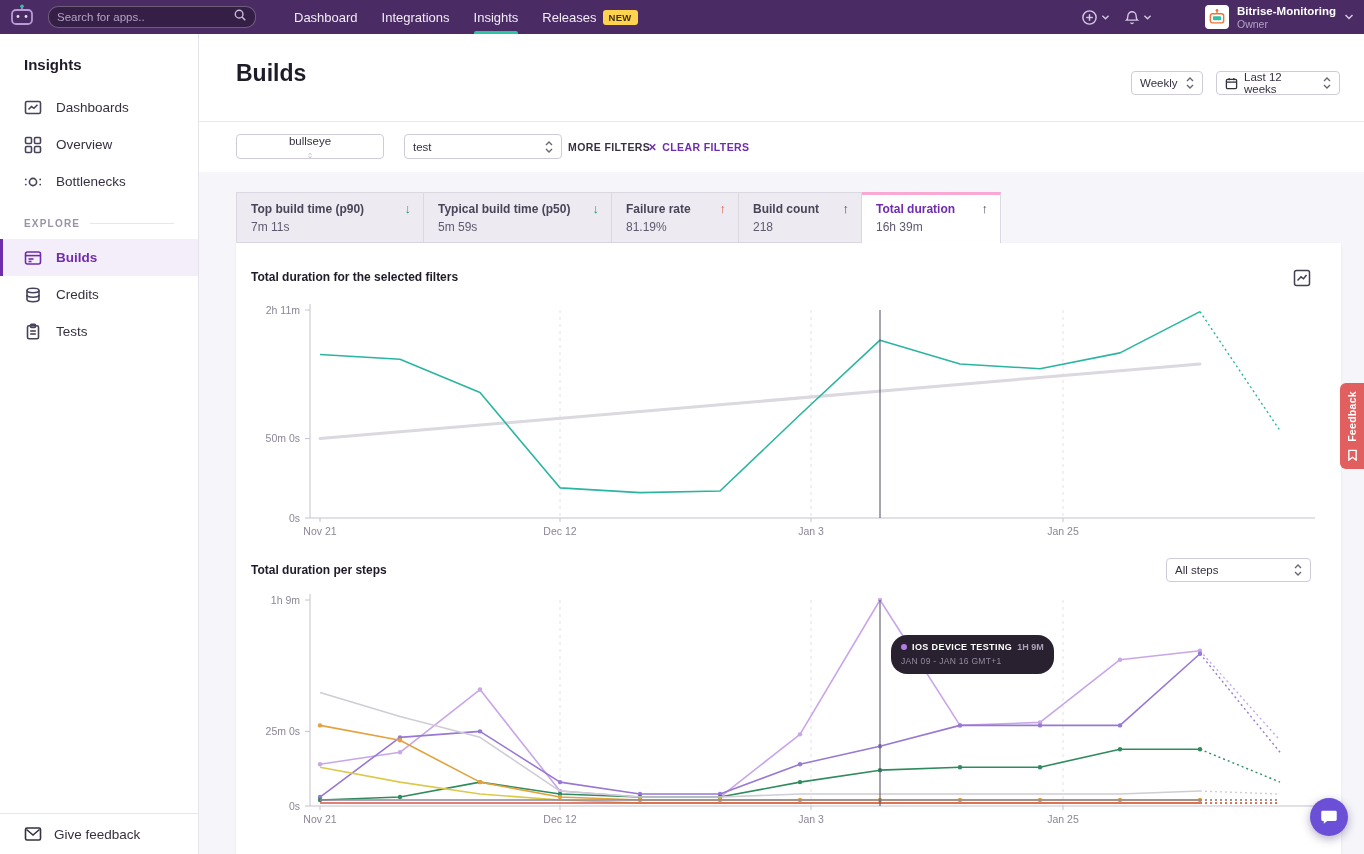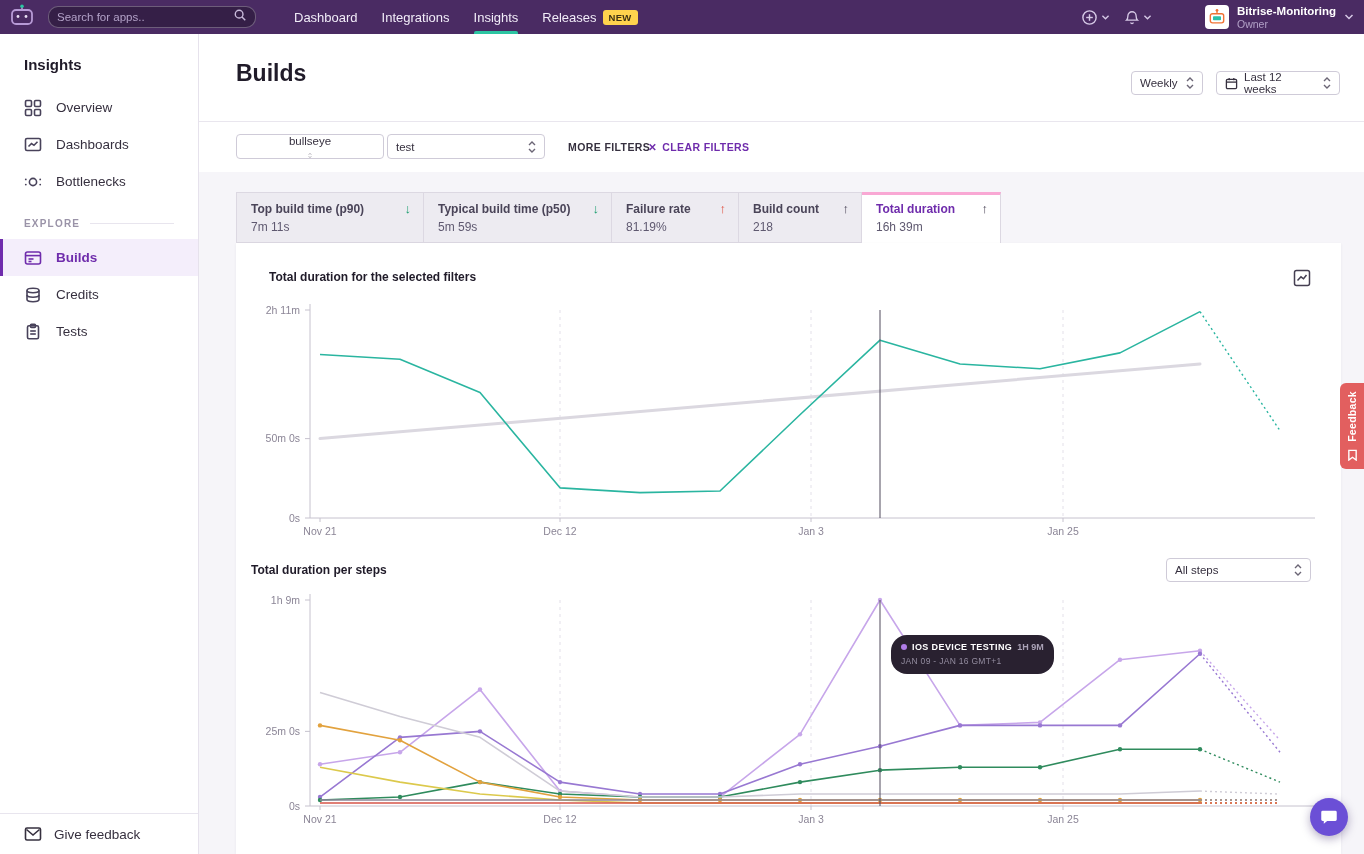--- a/index.html
+++ b/index.html
@@ -36,41 +36,41 @@
 
   
   .main { position:absolute; left:199px; top:34px; width:1165px; height:820px; background:#fff; }
   .page-title { position:absolute; left:37px; top:26px; font-size:23px; font-weight:bold; color:#201b29; }
   .select { display:flex; align-items:center; gap:6px; border:1px solid #cfcbd8; border-radius:4px; background:#fff; font-size:11.5px; color:#36303f; padding:0 8px; cursor:pointer; }
   .select .grow { flex:1; }
   .hdr-divider { position:absolute; left:0; top:87px; width:1165px; height:1px; background:#e9e6ee; }
   .sel-weekly { position:absolute; left:932px; top:37px; width:72px; height:24px; }
   .sel-range { position:absolute; left:1017px; top:37px; width:124px; height:24px; }
   .sel-app { position:absolute; left:37px; top:100px; width:148px; height:25px;flex-direction:column; }
-  .sel-workflow { position:absolute; left:188px; top:100px; width:158px; height:25px; }
+  .sel-workflow { position:absolute; left:205px; top:100px; width:158px; height:25px; }
   .more-filters { position:absolute; left:369px; top:107px; font-size:10.5px; font-weight:bold; letter-spacing:.4px; color:#36303f; cursor:pointer; }
   .clear-filters { position:absolute; left:449px; top:107px; font-size:10.5px; font-weight:bold; letter-spacing:.4px; color:#6f2cac; cursor:pointer; display:flex; gap:5px; align-items:center; }
   .gray-region { position:absolute; left:0; top:138px; width:1165px; height:682px; background:#f6f5f9; }
 
   
   .tabs { position:absolute; left:37px; top:158px; display:flex; }
   .tab { background:#edebf1; border:1px solid #dcd8e2; border-left:none; height:51px; padding:8px 12px 0 14px; cursor:pointer; }
   .tab:first-child { border-left:1px solid #dcd8e2; }
   .tab .trow { display:flex; align-items:center; }
   .tab .tlabel { font-size:12px; font-weight:bold; color:#4a4458; }
   .tab .tarrow { margin-left:auto; font-size:13px; padding-left:8px; }
   .tab .tvalue { font-size:12px; color:#5f5970; margin-top:4px; }
   .tab.active { background:#fff; border-top:3px solid #f9a8d4; border-bottom:none; padding-top:6px; }
   .tab.active .tlabel { color:#6f2cac; }
   .c-green { color:#1a9e6e; } .c-red { color:#e04f3f; } .c-dark { color:#453f52; }
 
   
   .card { position:absolute; left:37px; top:209px; width:1105px; height:611px; background:#fff; box-shadow:0 1px 3px rgba(40,30,60,.06); }
   .chart-title { position:absolute; left:15px; font-size:12px; font-weight:bold; color:#201b29; }
-  .ct1 { top:27px;margin-left:18px; } .ct2 { top:320px; }
+  .ct1 { top:27px; } .ct2 { top:320px; }
   .dash-icon { position:absolute; left:1057px; top:26px; color:#453f52; cursor:pointer; }
   .sel-steps { position:absolute; left:930px; top:315px; width:145px; height:24px; }
   .chart-svg { position:absolute; left:0; }
   #svg1 { top:47px; } #svg2 { top:330px; }
   .tick { font-size:10.5px; fill:#8b8596; font-family:"Liberation Sans",sans-serif; }
 
   
   .tooltip { position:absolute; left:655px; top:392px; background:#292130; border-radius:16px; padding:7px 10px 8px 10px; z-index:5; white-space:nowrap; }
   .tt-row { display:flex; align-items:center; gap:5px; }
   .tt-dot { width:6px; height:6px; border-radius:50%; display:inline-block; }
@@ -162,33 +162,33 @@
         </svg>
     </div>
   </div>
 </header>
 
 <aside class="sidebar">
   <div class="side-title">Insights</div>
 
   <div class="side-item">
     <svg width="18" height="18" viewBox="0 0 18 18" fill="none" stroke="currentColor" stroke-width="1.6">
+      <rect x="1.5" y="2.5" width="15" height="12" rx="1.5"></rect>
+        <polyline points="4.5,10.5 7.5,7.5 10,9.3 13.5,5.8"></polyline>
+    </svg>
+    <span class="lbl">Dashboards</span>
+  </div>
+  <div class="side-item">
+    <svg width="18" height="18" viewBox="0 0 18 18" fill="none" stroke="currentColor" stroke-width="1.6">
       <rect x="1.5" y="1.5" width="6" height="6" rx="1.2"></rect>
         <rect x="10.5" y="1.5" width="6" height="6" rx="1.2"></rect>
       <rect x="1.5" y="10.5" width="6" height="6" rx="1.2"></rect>
         <rect x="10.5" y="10.5" width="6" height="6" rx="1.2"></rect>
     </svg>
     <span class="lbl">Overview</span>
-  </div>
-  <div class="side-item">
-    <svg width="18" height="18" viewBox="0 0 18 18" fill="none" stroke="currentColor" stroke-width="1.6">
-      <rect x="1.5" y="2.5" width="15" height="12" rx="1.5"></rect>
-        <polyline points="4.5,10.5 7.5,7.5 10,9.3 13.5,5.8"></polyline>
-    </svg>
-    <span class="lbl">Dashboards</span>
   </div>
   <div class="side-item">
     <svg width="18" height="18" viewBox="0 0 18 18" fill="none" stroke="currentColor" stroke-width="1.6">
       <circle cx="9" cy="9" r="3.6"></circle>
       <circle cx="1.8" cy="6.4" r="0.9" fill="currentColor" stroke="none"></circle>
         <circle cx="1.8" cy="11.6" r="0.9" fill="currentColor" stroke="none"></circle>
       <circle cx="16.2" cy="6.4" r="0.9" fill="currentColor" stroke="none"></circle>
         <circle cx="16.2" cy="11.6" r="0.9" fill="currentColor" stroke="none"></circle>
     </svg>
     <span class="lbl">Bottlenecks</span>

